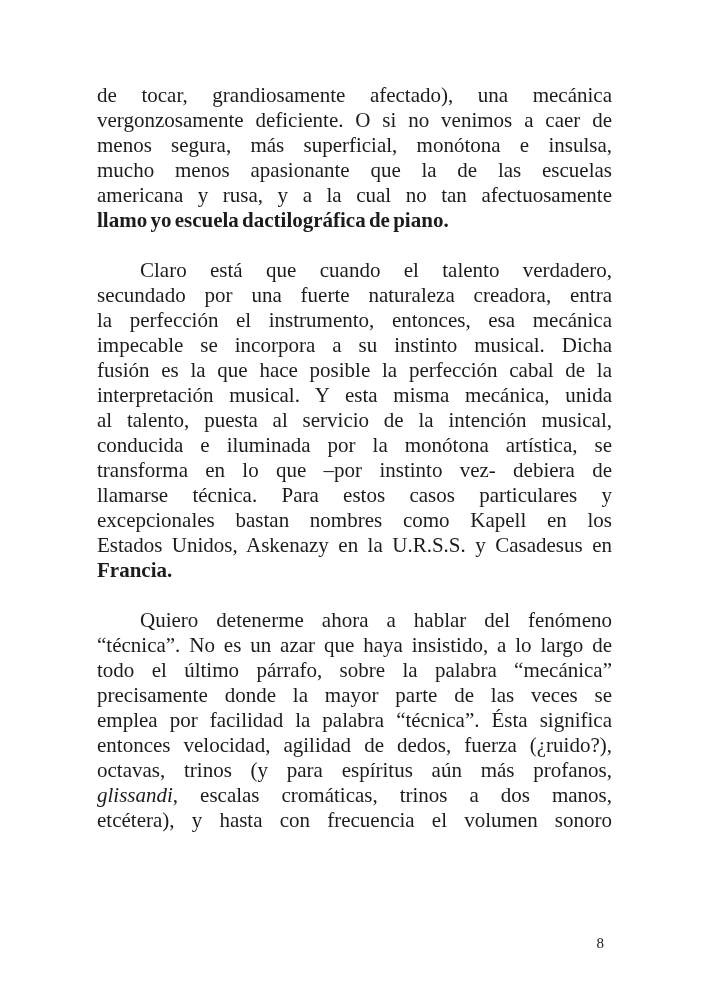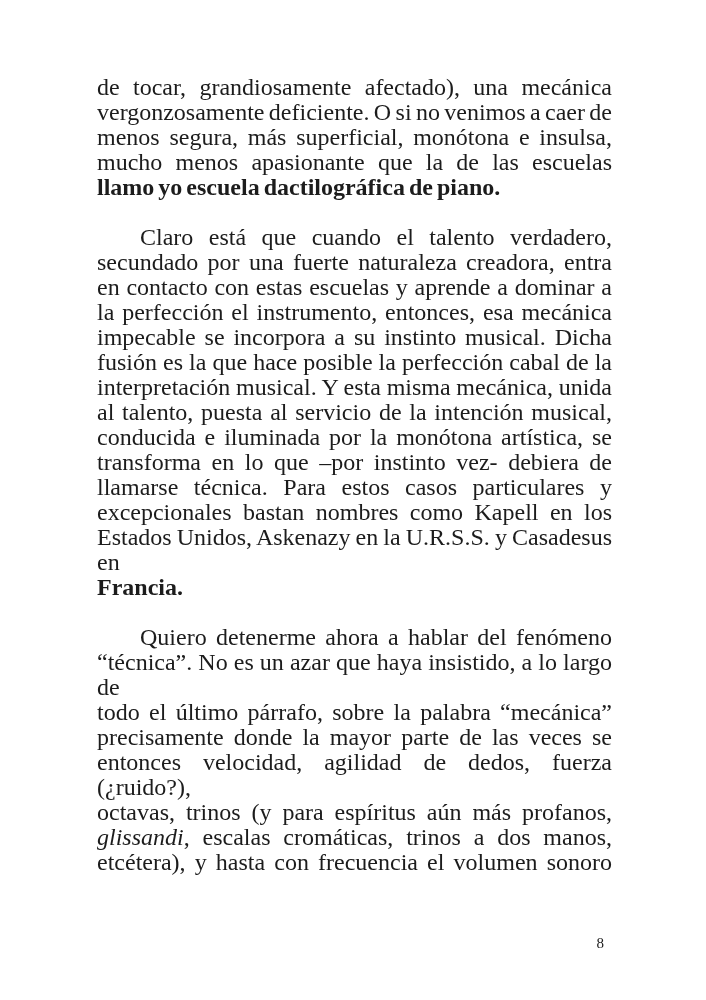--- a/index.html
+++ b/index.html
@@ -16,23 +16,23 @@
     overflow: hidden;
   }
   .page {
     position: absolute;
     inset: 0;
     background: #ffffff;
   }
   .text-column {
     position: absolute;
     left: 97px;
-    top: 75px;
+    top: 83px;
     width: 515px;
-    font-size: 24px;
+    font-size: 21px;
     line-height: 25px;
     word-spacing: -2px;
   }
   .paragraph {
     margin: 0 0 25px 0;
   }
   .paragraph:last-child {
     margin-bottom: 17px;
   }
   .line {
@@ -65,43 +65,44 @@
 </head>
 <body>
 
 <div class="page">
   <div class="text-column">
       <div class="paragraph">
         <div class="line"><span>de tocar, grandiosamente afectado), una mecánica</span></div>
         <div class="line"><span>vergonzosamente deficiente. O si no venimos a caer de</span></div>
         <div class="line"><span>menos segura, más superficial, monótona e insulsa,</span></div>
         <div class="line"><span>mucho menos apasionante que la de las escuelas</span></div>
+        <div class="line"><span>americana y rusa, y a la cual no tan afectuosamente</span></div>
         <div class="line end"><span>llamo yo escuela dactilográfica de piano.</span></div>
       </div>
       <div class="paragraph">
         <div class="line indent"><span>Claro está que cuando el talento verdadero,</span></div>
         <div class="line"><span>secundado por una fuerte naturaleza creadora, entra</span></div>
-        <div class="line"><span>en contacto con estas escuelas y aprende a dominar a</span></div>
         <div class="line"><span>la perfección el instrumento, entonces, esa mecánica</span></div>
         <div class="line"><span>impecable se incorpora a su instinto musical. Dicha</span></div>
         <div class="line"><span>fusión es la que hace posible la perfección cabal de la</span></div>
         <div class="line"><span>interpretación musical. Y esta misma mecánica, unida</span></div>
         <div class="line"><span>al talento, puesta al servicio de la intención musical,</span></div>
         <div class="line"><span>conducida e iluminada por la monótona artística, se</span></div>
         <div class="line"><span>transforma en lo que –por instinto vez- debiera de</span></div>
         <div class="line"><span>llamarse técnica. Para estos casos particulares y</span></div>
         <div class="line"><span>excepcionales bastan nombres como Kapell en los</span></div>
         <div class="line"><span>Estados Unidos, Askenazy en la U.R.S.S. y Casadesus en</span></div>
         <div class="line end"><span>Francia.</span></div>
       </div>
       <div class="paragraph">
         <div class="line indent"><span>Quiero detenerme ahora a hablar del fenómeno</span></div>
         <div class="line"><span>“técnica”. No es un azar que haya insistido, a lo largo de</span></div>
         <div class="line"><span>todo el último párrafo, sobre la palabra “mecánica”</span></div>
         <div class="line"><span>precisamente donde la mayor parte de las veces se</span></div>
+        <div class="line"><span>emplea por facilidad la palabra “técnica”. Ésta significa</span></div>
         <div class="line"><span>entonces velocidad, agilidad de dedos, fuerza (¿ruido?),</span></div>
         <div class="line"><span>octavas, trinos (y para espíritus aún más profanos,</span></div>
         <div class="line"><span class="italic">glissandi</span><span>, escalas cromáticas, trinos a dos manos,</span></div>
         <div class="line"><span>etcétera), y hasta con frecuencia el volumen sonoro</span></div>
       </div>
     </div>
   <div class="footer">
     <span>8</span>
   </div>
 </div>

